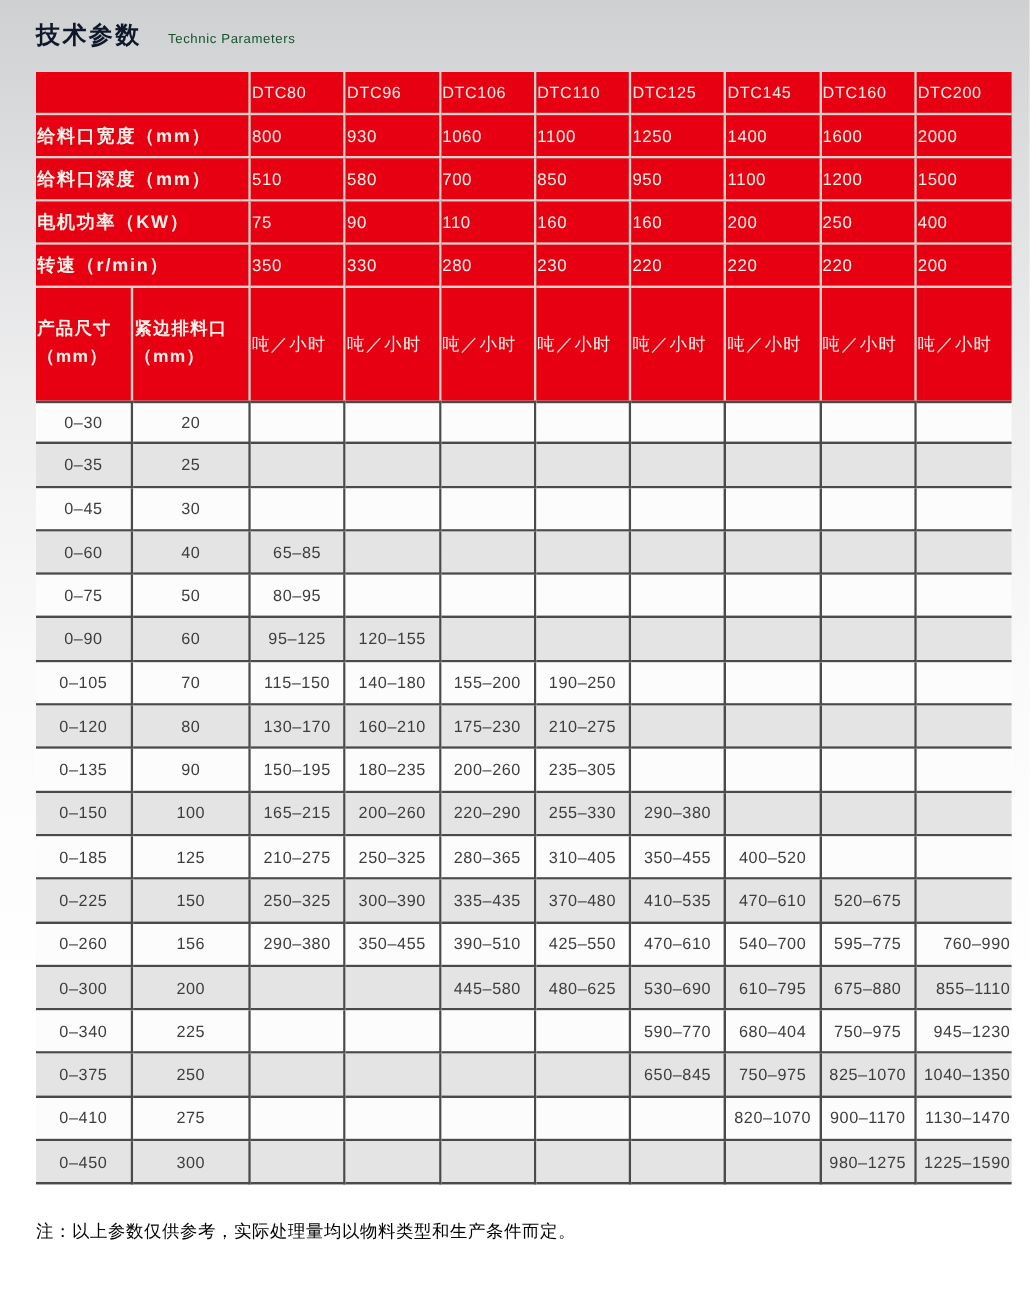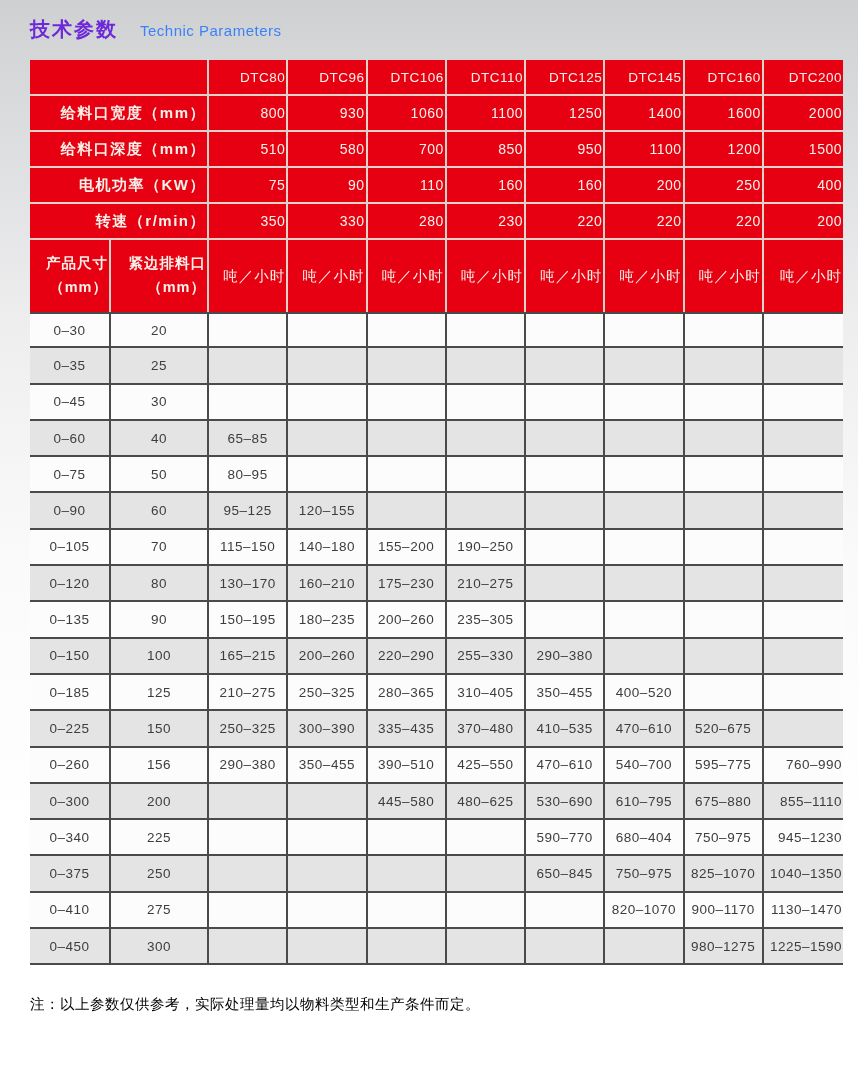--- a/index.html
+++ b/index.html
@@ -4,36 +4,36 @@
 <style>
   html,body{margin:0;padding:0;}
   body{
     width:858px;height:1078px;overflow:hidden;
     background:linear-gradient(180deg,#cfd0d2 0%,#dcdddf 12%,#eeeeef 30%,#fafafa 52%,#ffffff 78%);
     font-family:"Liberation Sans","DejaVu Sans",sans-serif;
     -webkit-font-smoothing:antialiased;
   }
   .page{padding:16px 0 0 30px;}
   .title-row{display:flex;align-items:baseline;gap:22px;height:30px;}
-  .title-cn{font-size:20px;font-weight:bold;color:#6d28d9;letter-spacing:2px;}
-  .title-en{font-size:15px;color:#3b82f6;letter-spacing:0.5px;}
+  .title-cn{font-size:20px;font-weight:bold;color:#0f172a;letter-spacing:2px;}
+  .title-en{font-size:11px;color:#14532d;letter-spacing:0.5px;}
 
   table.spec{width:813px;table-layout:fixed;border-collapse:separate;border-spacing:0;margin-top:14px;}
 
   
   thead td{
     background:var(--red,#e60012);
-    color:#f7f2e9;text-align:right;vertical-align:middle;
+    color:#f7f2e9;text-align:left;vertical-align:middle;
     border-right:2px solid var(--grid-light,#ddd3c8);
     border-bottom:2px solid var(--grid-light,#ddd3c8);
     overflow:hidden;
   }
   thead tr{height:36px;}
   thead tr td:last-child{border-right:0;}
-  thead tr.unit-row{height:72px;}
+  thead tr.unit-row{height:94px;}
   thead tr.unit-row td{border-bottom:0;}
   thead td.label{font-size:15px;font-weight:bold;letter-spacing:1.5px;}
   thead td.model{font-size:13.5px;letter-spacing:0.5px;}
   thead td.value{font-size:14px;letter-spacing:0.5px;}
   thead td.subcol{font-size:14.5px;font-weight:bold;line-height:1.65;letter-spacing:1px;}
   thead td.unit{font-size:14.5px;font-weight:normal;letter-spacing:1px;}
 
   
   tbody td{
     background:var(--row-white,#fcfcfc);

